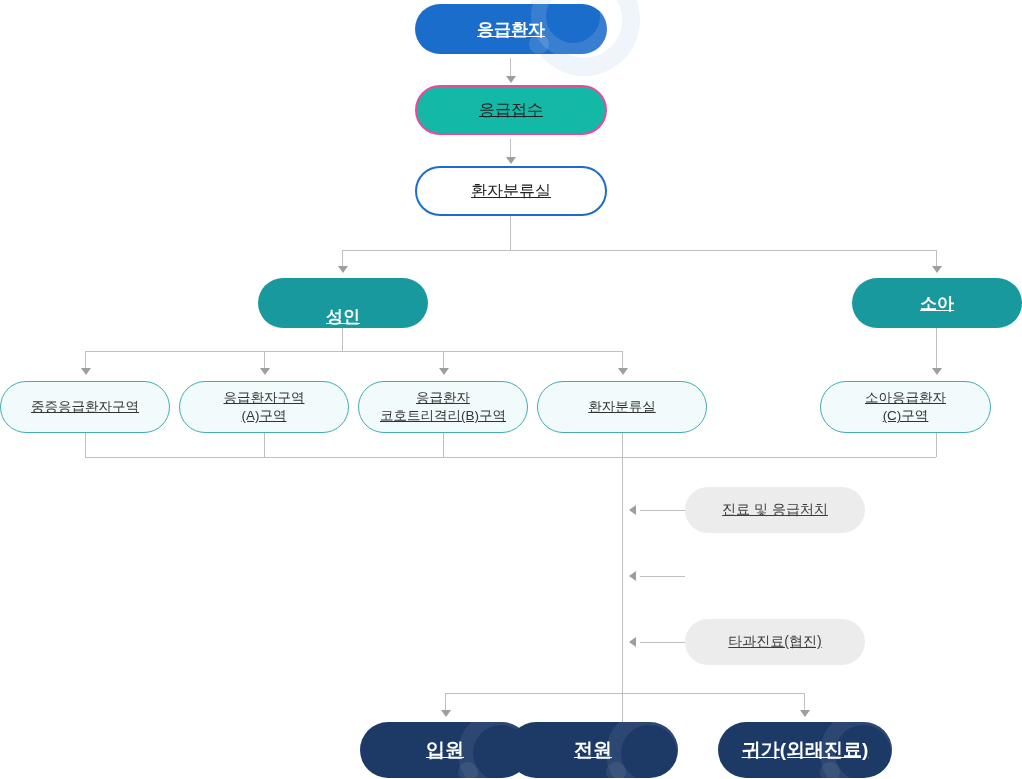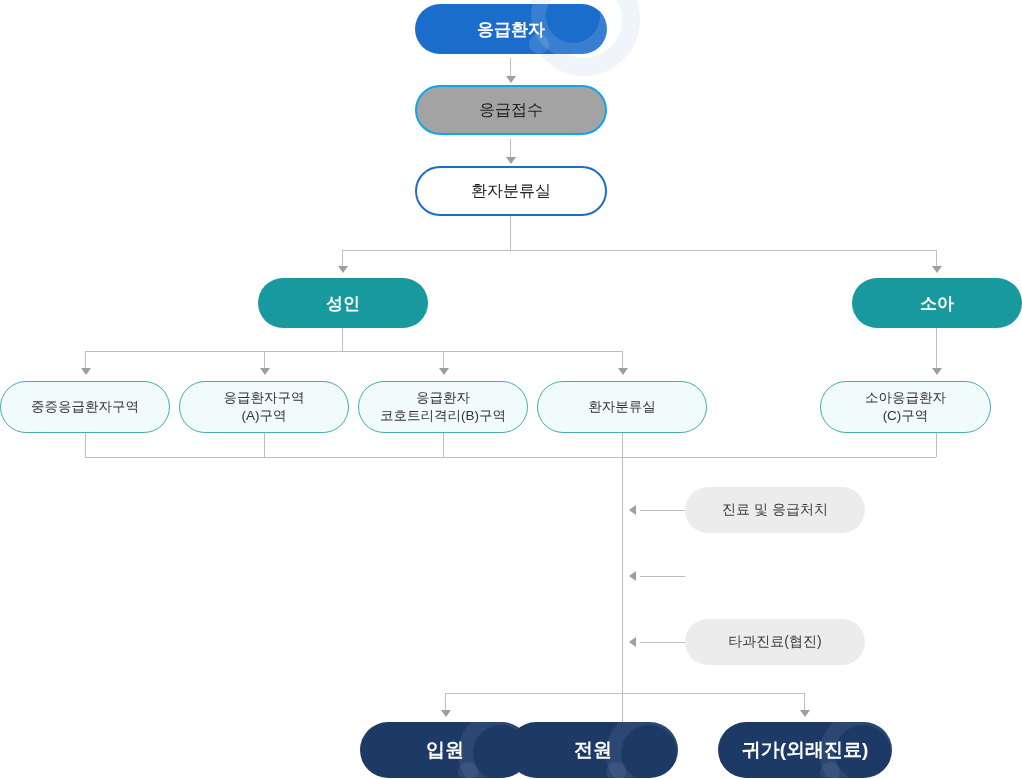--- a/index.html
+++ b/index.html
@@ -2,24 +2,24 @@
 <html><head>
 <meta charset="utf-8">
 <style>
   html,body{margin:0;padding:0;background:#fff;}
   .canvas{
     position:relative;width:1022px;height:779px;background:#ffffff;
     font-family:"Liberation Sans","DejaVu Sans",sans-serif;overflow:hidden;
   }
   .pill{
     position:absolute;display:flex;align-items:center;justify-content:center;
-    border-radius:999px;box-sizing:border-box;text-align:center;
+    border-radius:999px;box-sizing:border-box;text-align:center;text-decoration:underline;
   }
   .pill-solid-blue{background:#1b6dcb;color:#fff;font-weight:bold;font-size:17px;overflow:hidden;}
-  .pill-outline-light{background:#a3a3a3;border:2px solid #0ea5e9;color:#222;font-size:16px;font-weight:500;}
+  .pill-outline-light{background:#14b8a6;border:2px solid #ec4899;color:#222;font-size:16px;font-weight:500;}
   .pill-outline-white{background:#ffffff;border:2px solid #1b6dcb;color:#222;font-size:16px;font-weight:500;}
   .pill-teal{background:#18999d;color:#fff;font-weight:bold;font-size:17px;}
   .zone{
     background:#f2fbfb;border:1px solid #46acb0;color:#333;font-size:13.5px;
     line-height:1.3;white-space:pre-line;border-radius:999px;
   }
   .pill-gray{background:#ececec;color:#3c3c3c;font-size:14px;}
   .pill-navy{background:#1d3a67;color:#fff;font-weight:bold;font-size:19px;overflow:hidden;}
   .vline{position:absolute;width:1px;background:#bfbfbf;}
   .hline{position:absolute;height:1px;background:#bfbfbf;}
@@ -64,21 +64,21 @@
     <span class="label">환자분류실</span>
   </div>
 
   <div class="vline" style="left:510px;top:216px;height:34px;"></div>
   <div class="hline" style="left:342px;top:250px;width:594px;"></div>
   <div class="vline" style="left:342px;top:250px;height:16px;"></div>
   <div class="ah-down" style="left:338px;top:266px;"></div>
   <div class="vline" style="left:936px;top:250px;height:16px;"></div>
   <div class="ah-down" style="left:932px;top:266px;"></div>
 
-  <div class="pill pill-teal" style="left:258px;top:278px;width:170px;height:50px;">
+  <div class="pill pill-teal" style="left:258px;top:278px;width:170px;height:50px;align-items:flex-end;">
     <span class="label">성인</span>
   </div>
   <div class="pill pill-teal" style="left:852px;top:278px;width:170px;height:50px;">
     <span class="label">소아</span>
   </div>
 
   <div class="vline" style="left:342px;top:328px;height:23px;"></div>
   <div class="hline" style="left:85px;top:351px;width:537px;"></div>
   <div class="vline" style="left:85px;top:351px;height:17px;"></div>
   <div class="ah-down" style="left:81px;top:368px;"></div>

